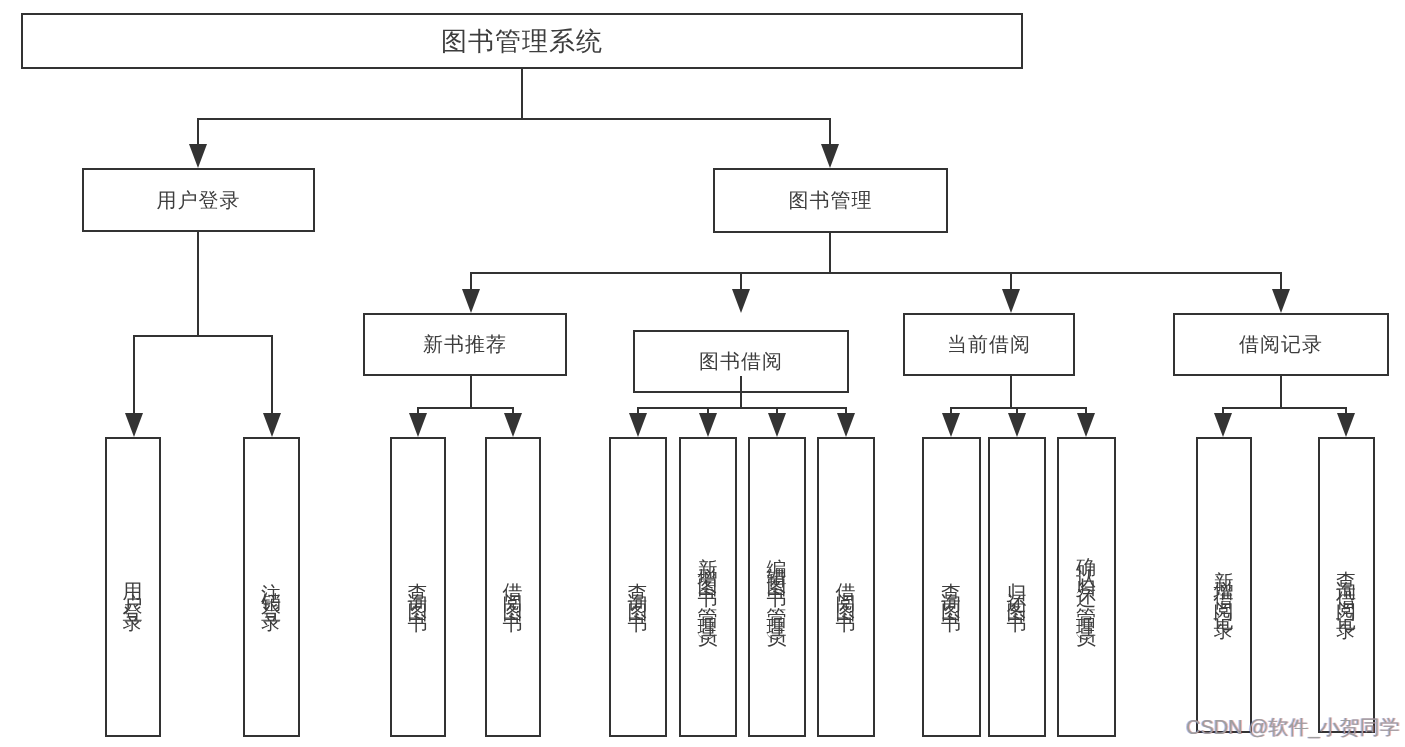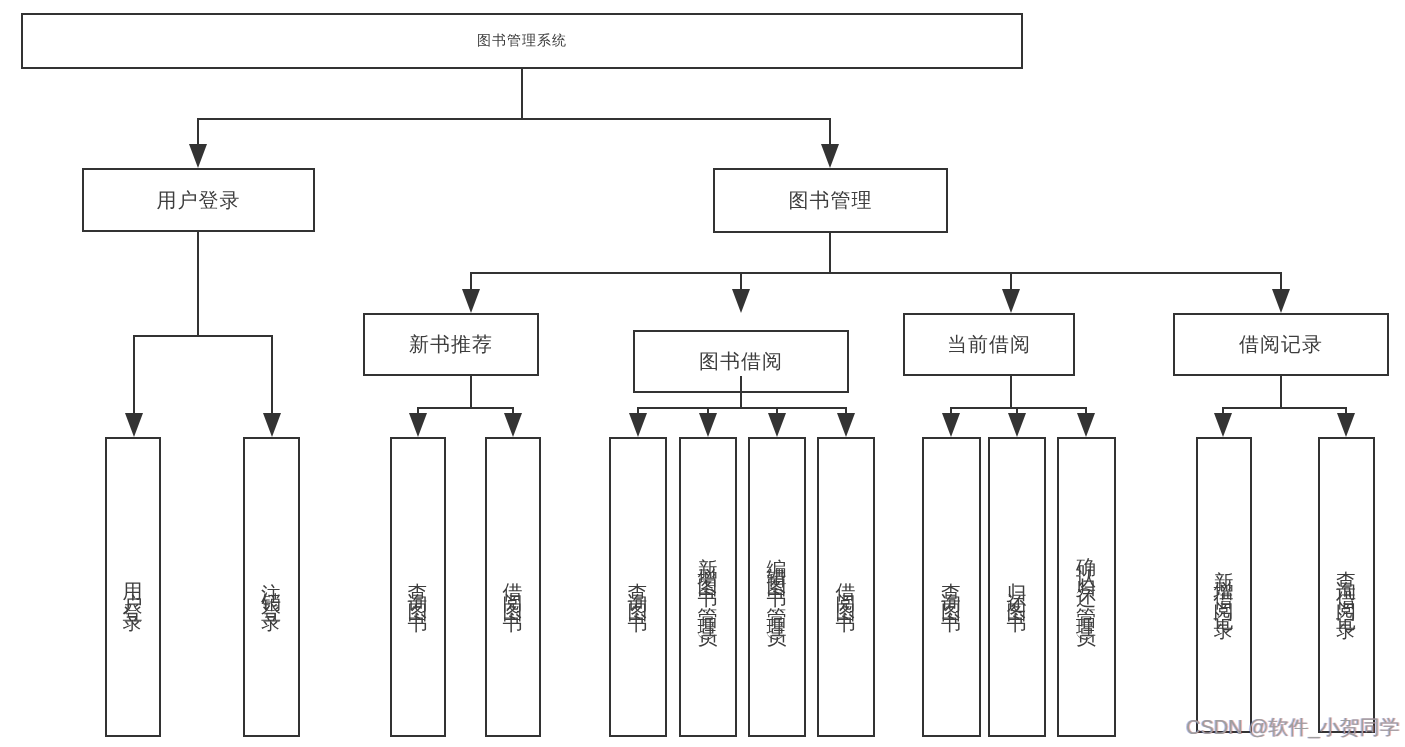--- a/index.html
+++ b/index.html
@@ -5,21 +5,21 @@
   html,body{margin:0;padding:0;background:#ffffff;}
   #stage{
     position:relative;width:1405px;height:747px;background:#ffffff;overflow:hidden;
     font-family:"Liberation Sans","DejaVu Sans",sans-serif;
   }
   .box{
     position:absolute;background:#ffffff;border:2px solid #333333;box-sizing:border-box;
     display:flex;align-items:center;justify-content:center;color:#3d3d3d;
   }
   .box.h .lbl{font-size:20px;letter-spacing:1px;white-space:nowrap;}
-  .box.root .lbl{font-size:14px;}
+  .box.root .lbl{font-size:26px;}
   .box.v .lbl{
     writing-mode:vertical-rl;text-orientation:mixed;
     font-size:20px;line-height:1;letter-spacing:10px;white-space:nowrap;
   }
   .hline{position:absolute;height:2px;background:#333333;}
   .vline{position:absolute;width:2px;background:#333333;}
   .arrow{
     position:absolute;width:0;height:0;
     border-left:9px solid transparent;border-right:9px solid transparent;
     border-top:24px solid #333333;
@@ -64,21 +64,21 @@
   <div class="hline" style="left:470px;top:272px;width:812px"></div>
   <div class="vline" style="left:470px;top:272px;height:19px"></div>
   <div class="arrow" style="left:462px;top:289px"></div>
   <div class="vline" style="left:740px;top:272px;height:19px"></div>
   <div class="arrow" style="left:732px;top:289px"></div>
   <div class="vline" style="left:1010px;top:272px;height:19px"></div>
   <div class="arrow" style="left:1002px;top:289px"></div>
   <div class="vline" style="left:1280px;top:272px;height:19px"></div>
   <div class="arrow" style="left:1272px;top:289px"></div>
 
-  <div class="box h" style="left:363px;top:313px;width:176px;height:63px">
+  <div class="box h" style="left:363px;top:313px;width:204px;height:63px">
     <span class="lbl">新书推荐</span>
   </div>
   <div class="box h" style="left:633px;top:330px;width:216px;height:63px">
     <span class="lbl">图书借阅</span>
   </div>
   <div class="box h" style="left:903px;top:313px;width:172px;height:63px">
     <span class="lbl">当前借阅</span>
   </div>
   <div class="box h" style="left:1173px;top:313px;width:216px;height:63px">
     <span class="lbl">借阅记录</span>

